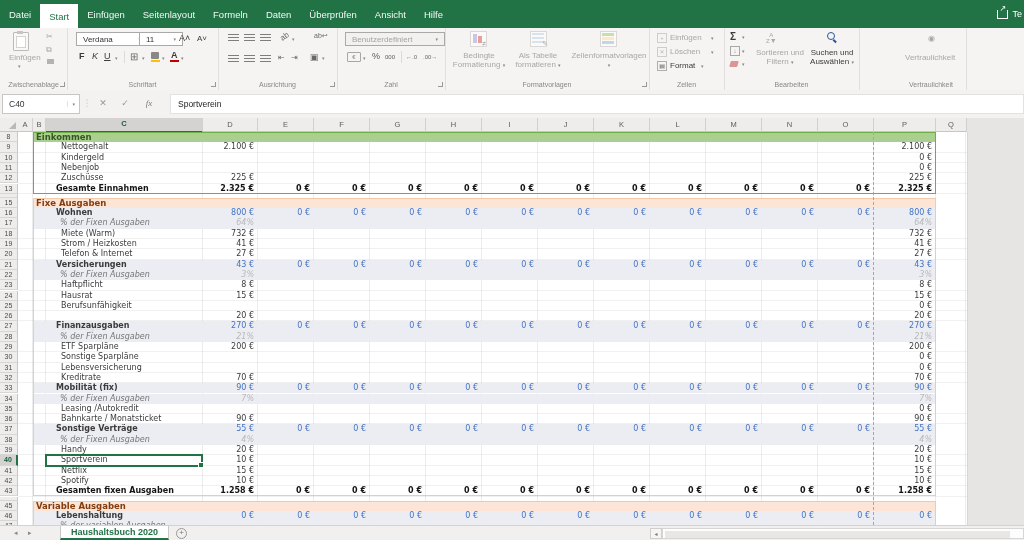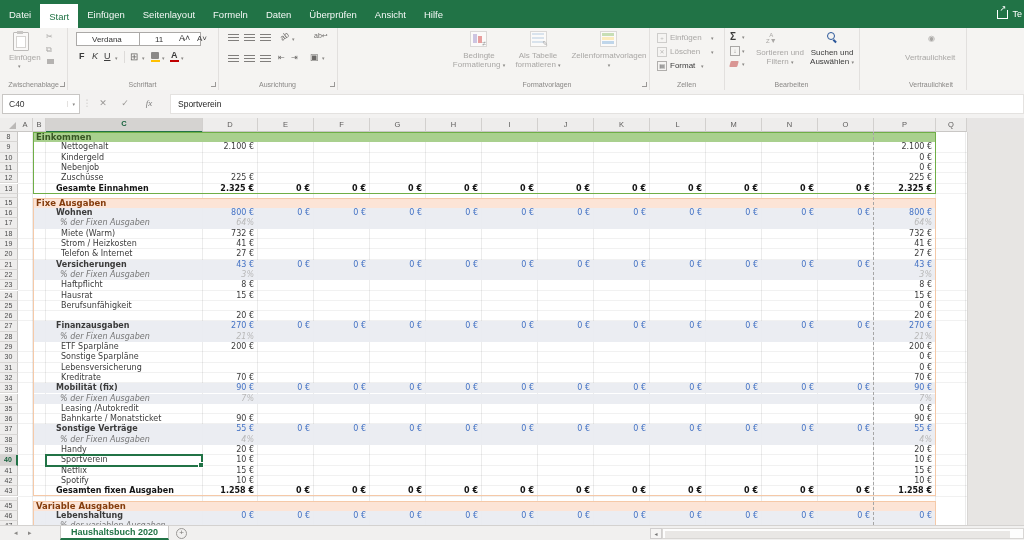--- a/index.html
+++ b/index.html
@@ -14,21 +14,21 @@
   .share-ic::after{content:"↗";position:absolute;left:1px;top:-6px;font-size:8px;color:#fff;}
   
   .ribbon{position:absolute;left:0;top:28px;width:1024px;height:62px;background:#F5F4F2;border-bottom:1px solid #D8D6D4;font-size:8px;color:#444;}
   .grp{position:absolute;top:0;height:62px;border-right:1px solid #E2E0DE;}
   .glabel{position:absolute;bottom:2px;left:0;width:100%;text-align:center;font-size:7px;color:#8A8886;white-space:nowrap;}
   .launch{position:absolute;right:2px;bottom:3px;width:4px;height:4px;border-right:1px solid #9a9896;border-bottom:1px solid #9a9896;}
   .abs{position:absolute;white-space:nowrap;}
   .dis{color:#A9A7A5;}
   .dd{font-size:5px;color:#8a8886;}
   .combo{position:absolute;height:12px;background:#fff;border:1px solid #ABA9A7;font-size:8px;color:#333;
-         display:flex;align-items:center;padding:0 15px;justify-content:space-between;}
+         display:flex;align-items:center;padding:0 6px;justify-content:space-between;}
   .combo.disabled{color:#A5A3A1;background:#F2F1F0;}
   .clip{position:absolute;width:14px;height:17px;border:1px solid #BDBBB9;background:#F9F8F7;border-radius:1px;}
   .clip::before{content:"";position:absolute;left:3px;top:-2px;width:6px;height:3px;background:#C8C6C4;}
   .clip::after{content:"";position:absolute;left:2px;top:3px;width:8px;height:10px;background:#fff;border:1px solid #D5D3D1;}
   .ic-lines{position:absolute;width:11px;height:7px;background:repeating-linear-gradient(to bottom,#807E7C 0 1px,transparent 1px 3px);}
   .ic-sq{position:absolute;width:8px;height:8px;border:1px solid #B0AEAC;font-size:6px;color:#8a8886;text-align:center;line-height:8px;}
   .colorbar{position:absolute;width:9px;height:2px;}
   .bigico{position:absolute;width:15px;height:14px;border:1px solid #C9C7C5;background:#fff;opacity:.6;}
   .bigico i{position:absolute;display:block;}
   .mag{position:absolute;width:10px;height:10px;}
@@ -163,20 +163,35 @@
       <span class="ic-lines" style="left:26px;top:27px;"></span>
       <span class="ic-lines" style="left:42px;top:27px;"></span>
       <span class="abs" style="left:60px;top:25px;font-size:8px;color:#6a6866;">⇤</span>
       <span class="abs" style="left:73px;top:25px;font-size:8px;color:#6a6866;">⇥</span>
       <span class="abs" style="left:92px;top:24px;font-size:9px;color:#6a6866;">▣</span>
       <span class="abs dd" style="left:104px;top:27px;">▾</span>
       <div class="glabel">Ausrichtung</div>
       <span class="launch"></span>
     </div>
 
+    <div class="grp" style="left:337px;width:108px;">
+      <div class="combo disabled" style="left:8px;top:4px;width:86px;">
+        <span>Benutzerdefiniert</span>
+          <span class="dd">▾</span>
+      </div>
+      <span class="abs" style="left:10px;top:24px;width:12px;height:8px;border:1px solid #A9A7A5;border-radius:1px;font-size:6px;color:#8a8886;text-align:center;line-height:8px;">€</span>
+      <span class="abs dd" style="left:26px;top:27px;">▾</span>
+      <span class="abs" style="left:35px;top:23px;font-size:9px;color:#5b5957;">%</span>
+      <span class="abs" style="left:48px;top:26px;font-size:6px;color:#5b5957;">000</span>
+      <span class="abs" style="left:64px;top:23px;width:1px;height:12px;background:#DDDBD9;"></span>
+      <span class="abs" style="left:69px;top:26px;font-size:6px;color:#6a6866;">←.0</span>
+      <span class="abs" style="left:86px;top:26px;font-size:6px;color:#6a6866;">.00→</span>
+      <div class="glabel">Zahl</div>
+      <span class="launch"></span>
+    </div>
 
     <div class="grp" style="left:445px;width:204px;">
       <div class="bigico" style="left:25px;top:3px;">
         <i style="left:2px;top:2px;width:4px;height:9px;background:#B4A7D6;"></i>
         <i style="left:7px;top:4px;width:4px;height:7px;background:#E06666;"></i>
         <i style="right:0;bottom:-1px;font-style:normal;font-size:7px;color:#555;">≠</i>
       </div>
       <div class="twoline dis" style="left:0px;top:23px;width:68px;">
         <span>Bedingte</span><br>
         <span>Formatierung</span> <span class="dd">▾</span>

